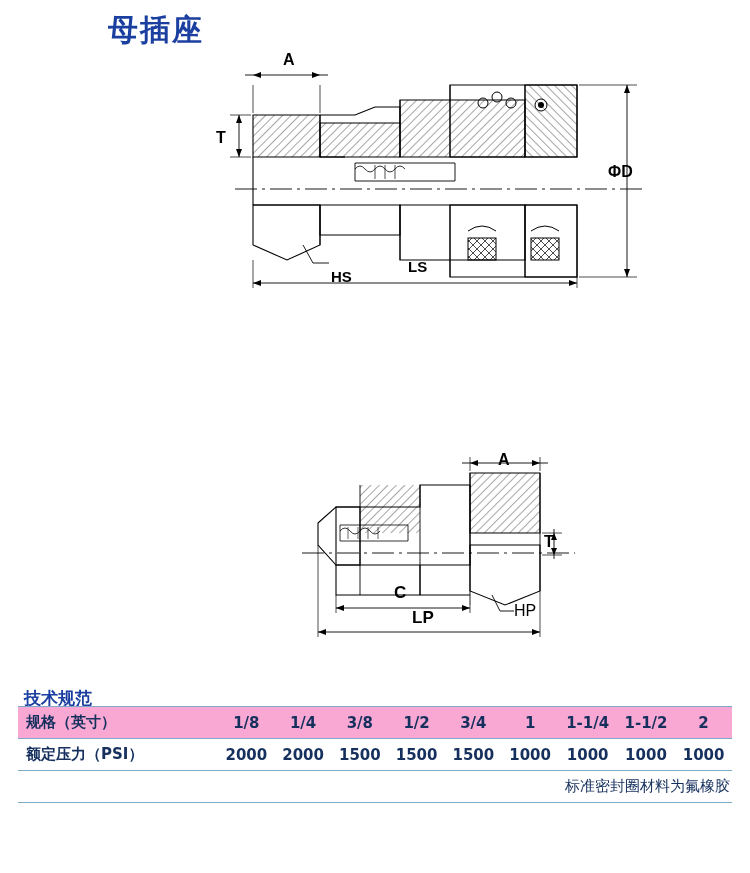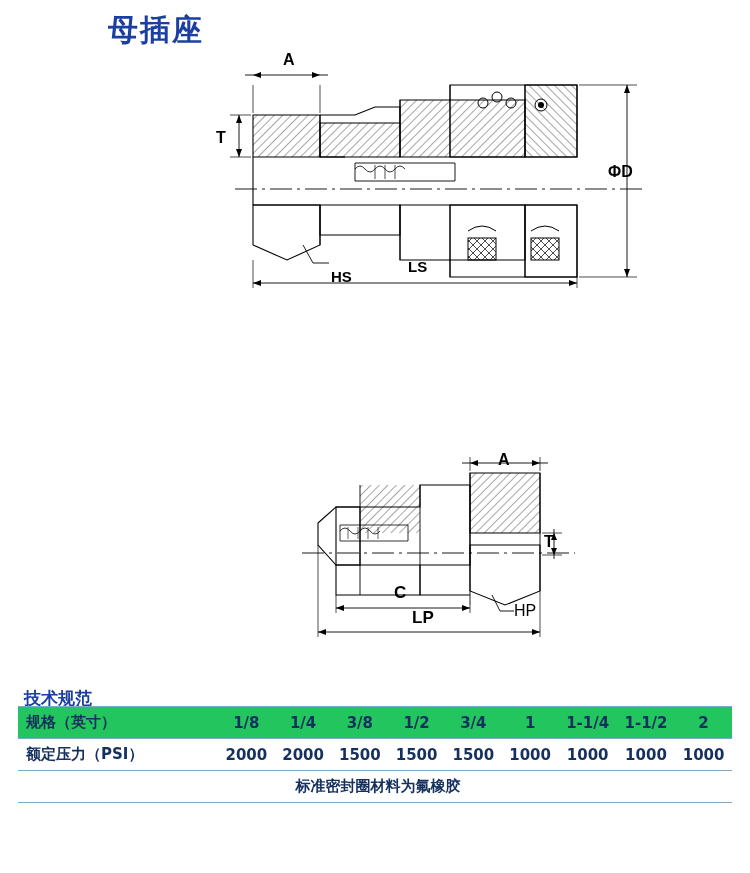--- a/index.html
+++ b/index.html
@@ -62,39 +62,39 @@
     font-size: 15px;
     font-family: "DejaVu Sans", sans-serif;
     color: #16305e;
   }
   #spec-table td {
     padding: 6px 2px;
     white-space: nowrap;
   }
   #spec-table tr { border-top: 1px solid #7fa9c9; }
   #spec-table tr:last-child { border-bottom: 1px solid #7fa9c9; }
-  .row-alt { background: #22c55e; padding-left: 24px; }
+  .row-alt { background: #f9a8d4; padding-left: 24px; }
   .lbl {
     text-align: left;
     padding-left: 8px !important;
     font-weight: bold;
     width: 190px;
   }
   .val {
     text-align: center;
     font-weight: bold;
   }
   .center-span {
     text-align: center;
     font-weight: bold;
   }
   .note {
-    text-align: center;
+    text-align: right;
     padding-left: 8px !important;
-    font-weight: bold;
+    font-weight: normal;
     margin-top: 19px;
   }
 </style>
 </head>
 <body>
 
 <div class="page">
 
   <div class="section-title" id="title-female">母插座</div>
 

